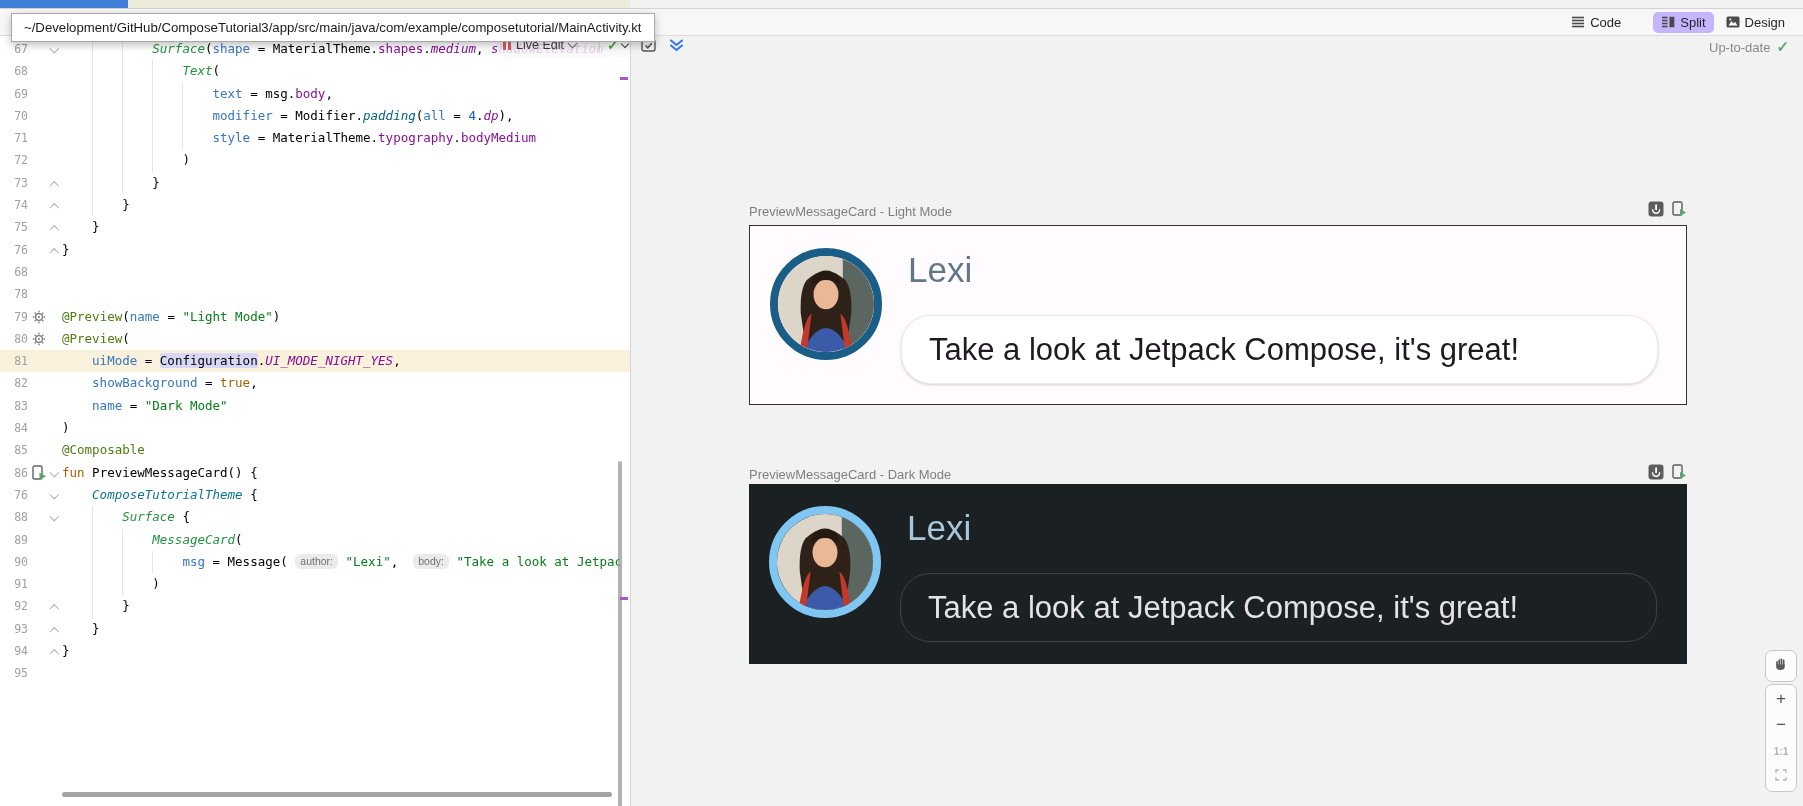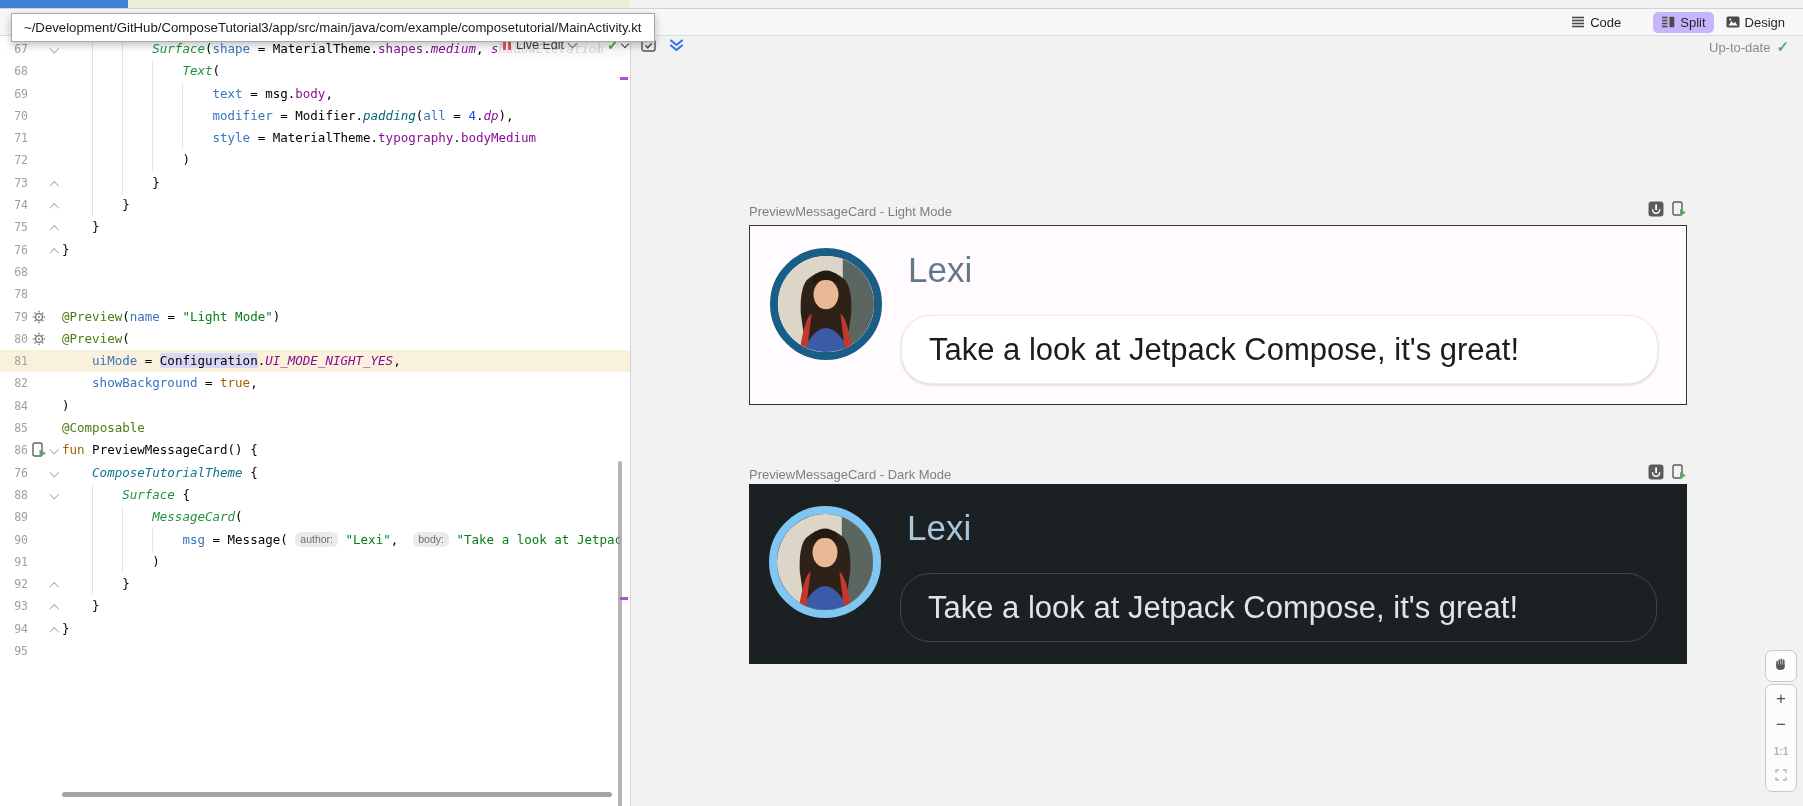--- a/index.html
+++ b/index.html
@@ -168,20 +168,21 @@
                 <line x1="0.8" y1="7" x2="2.6" y2="7"></line>
                 <line x1="11.4" y1="7" x2="13.2" y2="7"></line>
                 <line x1="2.6" y1="2.6" x2="3.9" y2="3.9"></line>
                 <line x1="10.1" y1="10.1" x2="11.4" y2="11.4"></line>
                 <line x1="11.4" y1="2.6" x2="10.1" y2="3.9"></line>
                 <line x1="3.9" y1="10.1" x2="2.6" y2="11.4"></line>
               </g>
             </svg></span><span class="codewrap"><span style="padding-left: 0ch; display: inline-block;"><span class="tk-ann">@Preview</span><span class="tk-pl">(</span></span></span></div>
         <div class="cl hl"><span class="num">81</span><span class="codewrap"><span style="padding-left: 4ch; display: inline-block;"><span class="tk-np">uiMode</span><span class="tk-pl"> = </span><span class="tk-hlid">Configuration</span><span class="tk-pl">.</span><span class="tk-propi">UI_MODE_NIGHT_YES</span><span class="tk-pl">,</span></span></span></div>
         <div class="cl"><span class="num">82</span><span class="codewrap"><span style="padding-left: 4ch; display: inline-block;"><span class="tk-np">showBackground</span><span class="tk-pl"> = </span><span class="tk-kw">true</span><span class="tk-pl">,</span></span></span></div>
+        <div class="cl"><span class="num">83</span><span class="codewrap"><span style="padding-left: 4ch; display: inline-block;"><span class="tk-np">name</span><span class="tk-pl"> = </span><span class="tk-str">"Dark Mode"</span></span></span></div>
         <div class="cl"><span class="num">84</span><span class="codewrap"><span style="padding-left: 0ch; display: inline-block;"><span class="tk-pl">)</span></span></span></div>
         <div class="cl"><span class="num">85</span><span class="codewrap"><span style="padding-left: 0ch; display: inline-block;"><span class="tk-ann">@Composable</span></span></span></div>
         <div class="cl"><span class="num">86</span><span class="gicon"><svg width="15" height="16" viewBox="0 0 15 16">
               <rect x="1" y="1" width="9" height="13" rx="1.6" fill="none" stroke="#5f6368" stroke-width="1.4"></rect>
               <path d="M7.5 7.5 L14 11.2 L7.5 15 Z" fill="#59a869"></path>
             </svg></span><span class="fold down"><i></i></span><span class="codewrap"><span style="padding-left: 0ch; display: inline-block;"><span class="tk-kw">fun </span><span class="tk-pl">PreviewMessageCard() {</span></span></span></div>
         <div class="cl"><span class="num">76</span><span class="fold down"><i></i></span><span class="codewrap"><span style="padding-left: 4ch; display: inline-block; text-align: right;"><span class="tk-fnt">ComposeTutorialTheme</span><span class="tk-pl"> {</span></span></span></div>
         <div class="cl"><span class="num">88</span><span class="fold down"><i></i></span><span class="codewrap"><span class="guide" style="left: 4ch;"></span><span style="padding-left: 8ch; display: inline-block;"><span class="tk-fng">Surface</span><span class="tk-pl"> {</span></span></span></div>
         <div class="cl"><span class="num">89</span><span class="codewrap"><span class="guide" style="left: 4ch;"></span><span class="guide" style="left: 8ch;"></span><span style="padding-left: 12ch; display: inline-block;"><span class="tk-fng">MessageCard</span><span class="tk-pl">(</span></span></span></div>
         <div class="cl"><span class="num">90</span><span class="codewrap"><span class="guide" style="left: 4ch;"></span><span class="guide" style="left: 8ch;"></span><span class="guide" style="left: 12ch;"></span><span style="padding-left: 16ch; display: inline-block;"><span class="tk-np">msg</span><span class="tk-pl"> = </span><span class="tk-pl">Message( </span><span class="tk-hint">author:</span><span class="tk-pl"> </span><span class="tk-str">"Lexi"</span><span class="tk-pl">,  </span><span class="tk-hint">body:</span><span class="tk-pl"> </span><span class="tk-str">"Take a look at Jetpack Compose, it's great!"</span></span></span></div>

